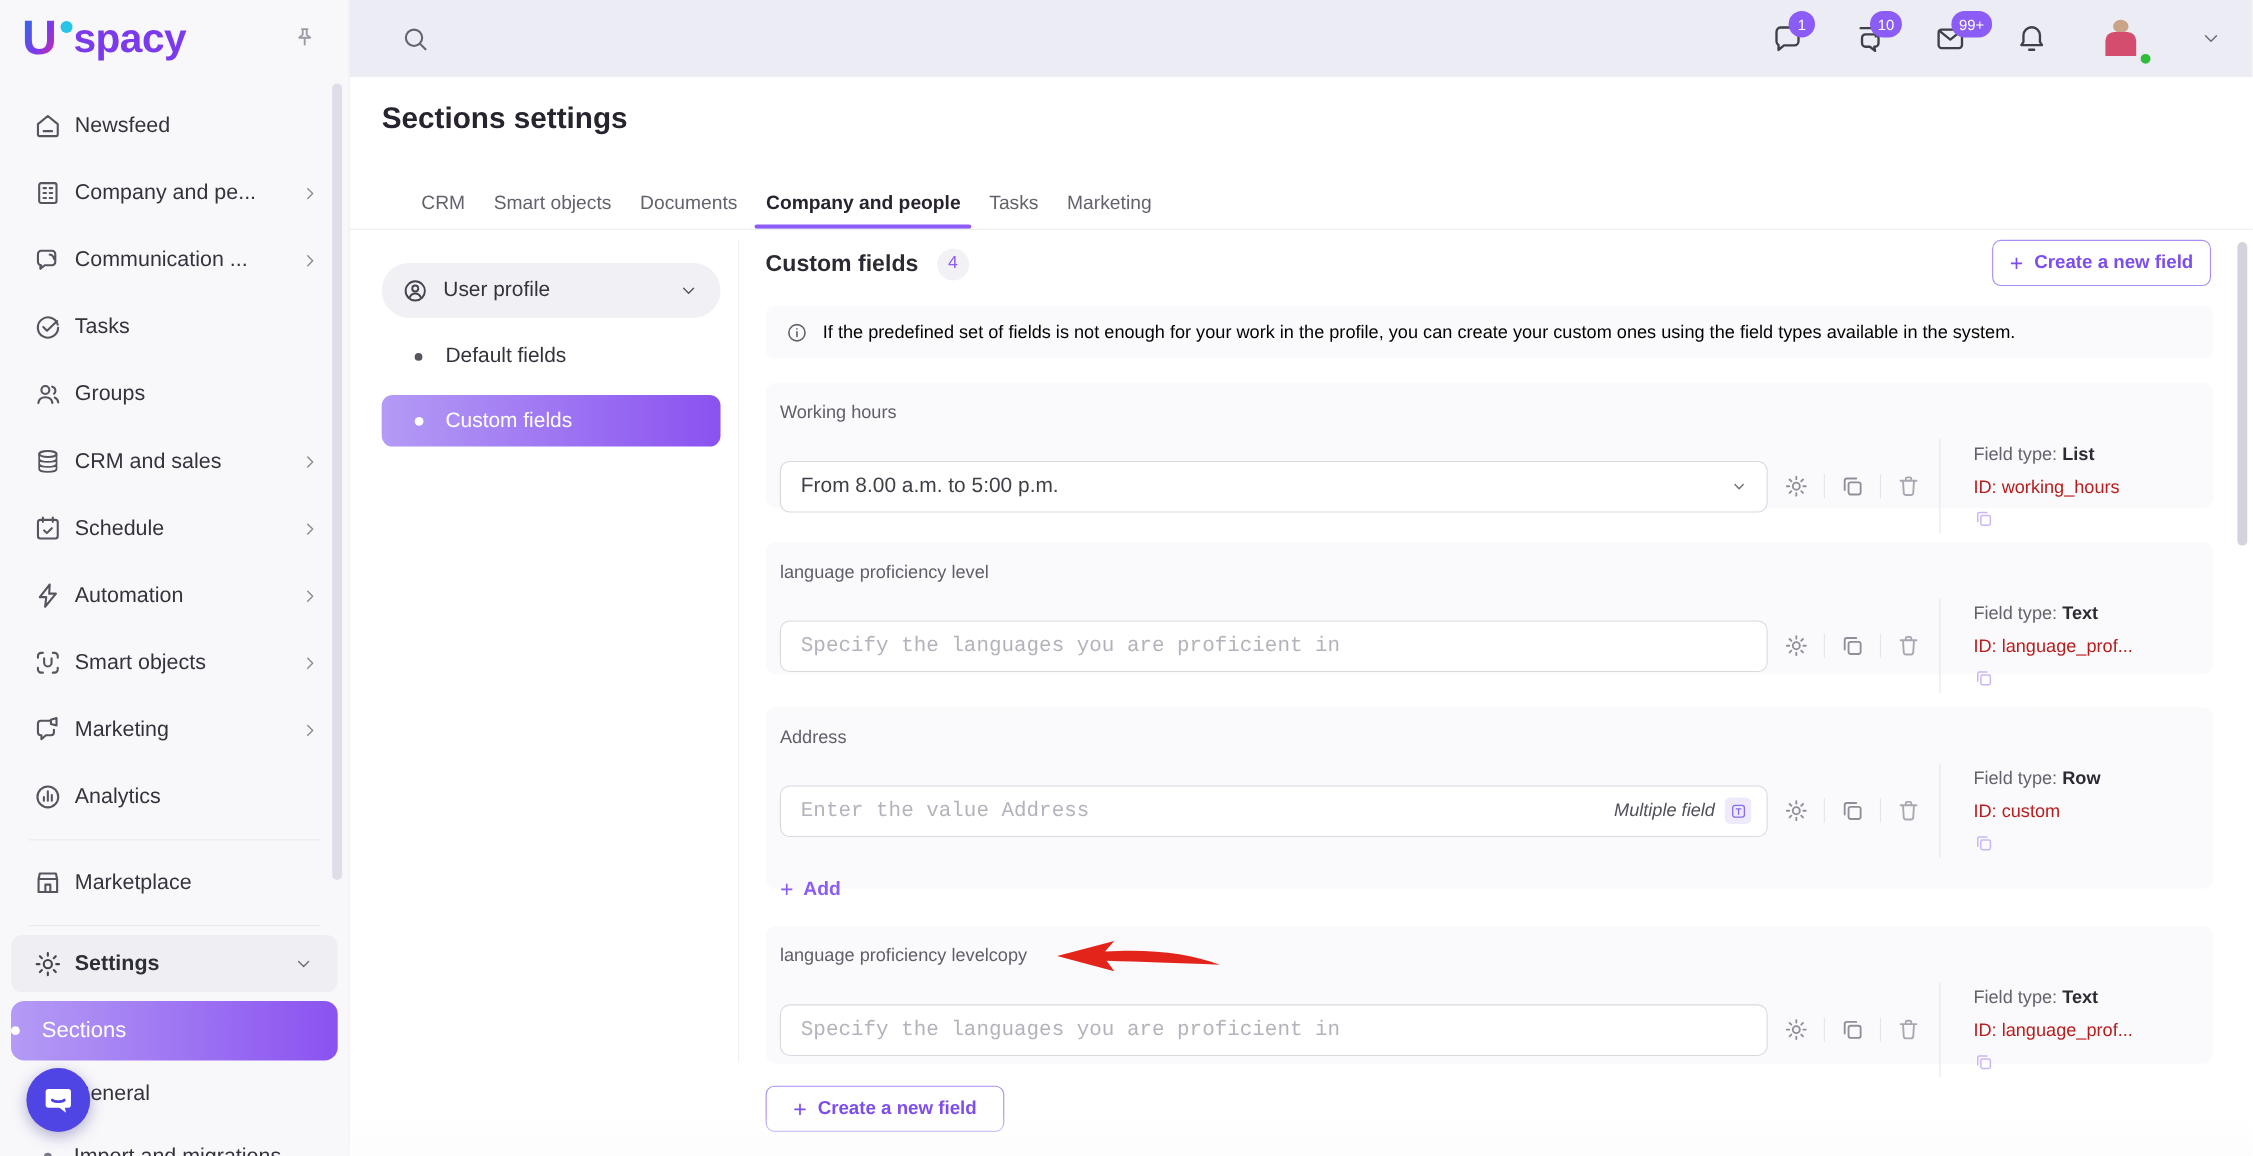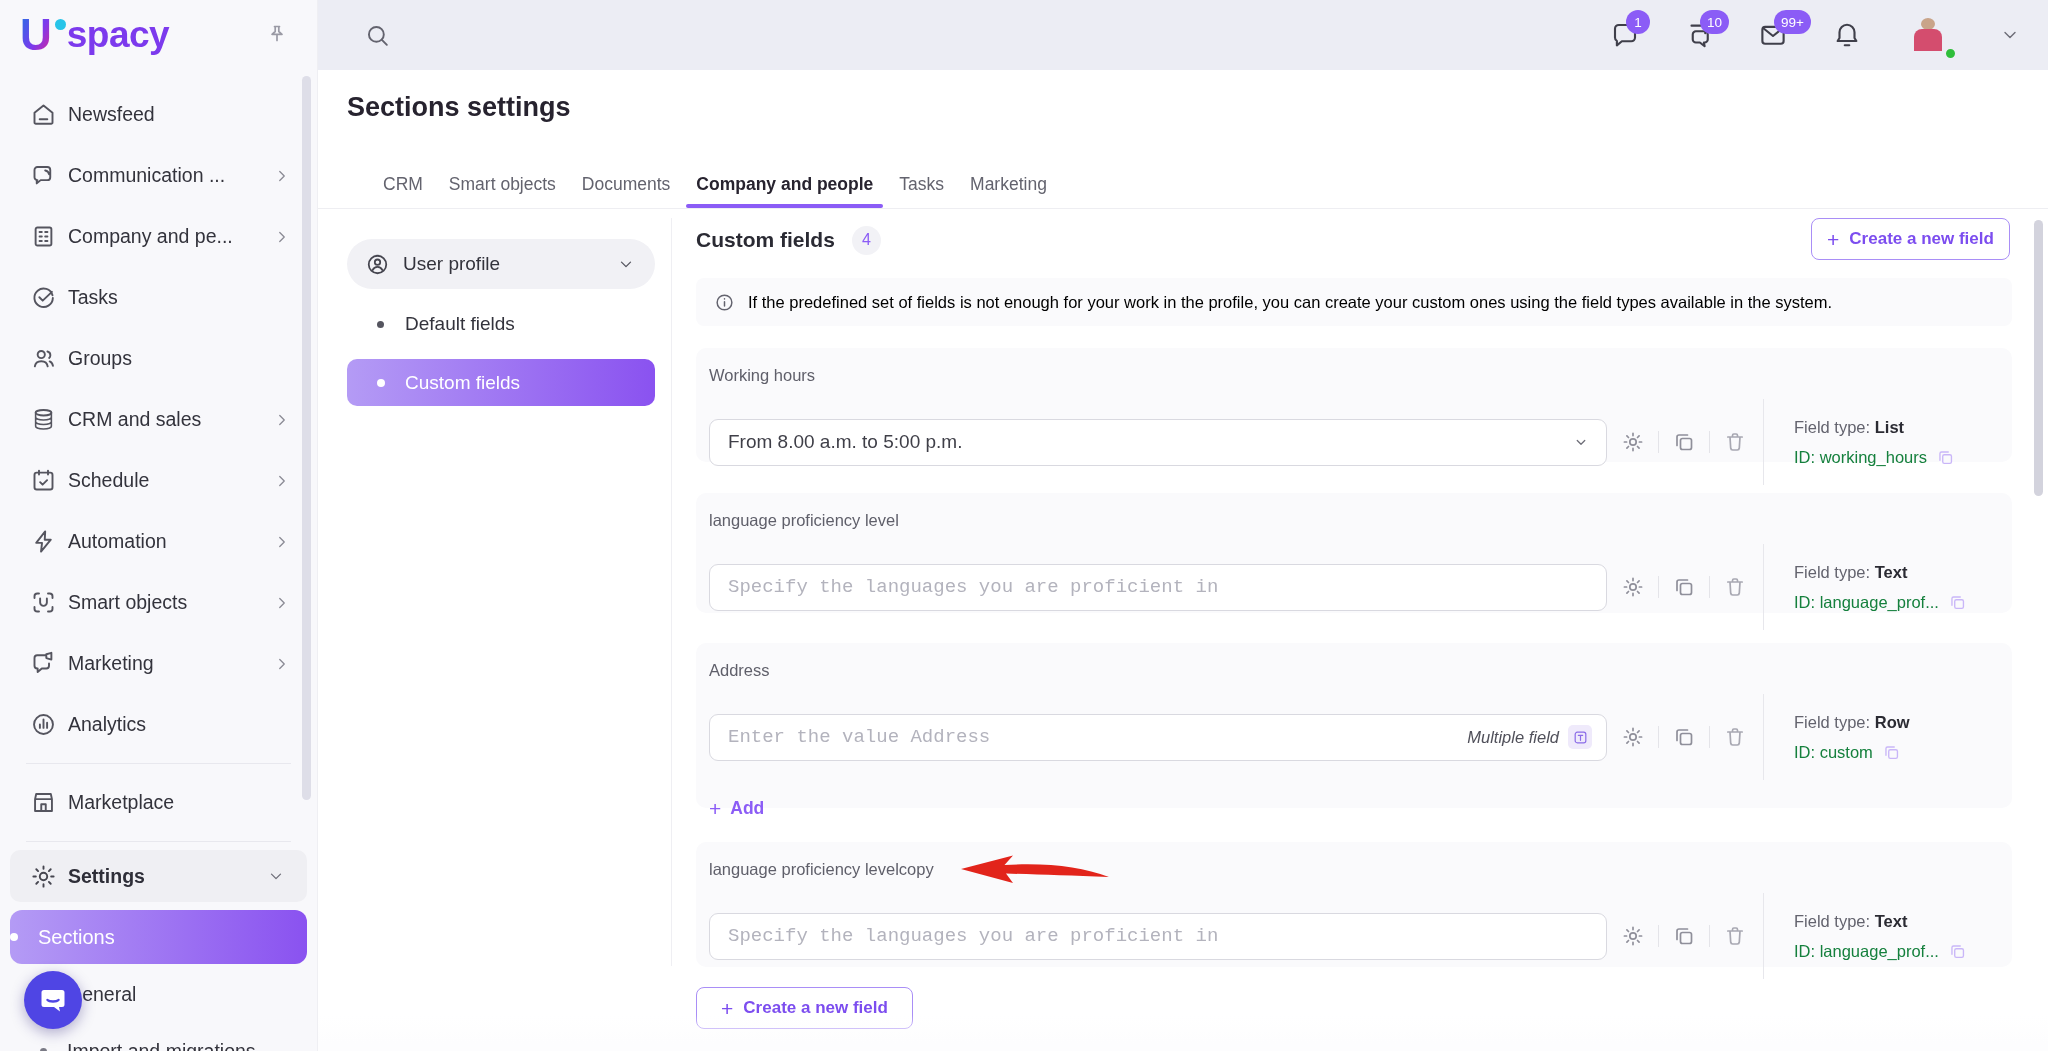--- a/index.html
+++ b/index.html
@@ -111,21 +111,21 @@
   .multi-label { font-size:16.5px; font-style:italic; color:#50505A; }
   .multi-icon { width:24px; height:24px; color:#8B6CE8; background:#EFEAFB; border-radius:5px; display:flex; align-items:center; justify-content:center; }
   .multi-icon svg { width:17px; height:17px; }
   .actions { display:flex; align-items:center; margin-left:14px; gap:13px; }
   .act { width:24px; height:24px; color:#8F8F9A; cursor:pointer; }
   .act.trash { color:#A8A8B2; }
   .act-sep { width:1px; height:22px; background:#E4E4E9; }
   .meta { border-left:1px solid #E7E7EC; margin-left:16px; padding-left:30px; min-height:86px; width:226px; display:flex; flex-direction:column; justify-content:center; gap:11px; }
   .meta-type { font-size:16.5px; color:#63636E; }
   .meta-type b { color:#2B2B33; font-weight:700; }
-  .meta-id { display:flex; gap:9px; font-size:16.5px; color:#15803d; }
+  .meta-id { display:flex; gap:9px; font-size:16.5px; color:#b91c1c;flex-direction:column; }
   .meta-id .act { width:19px; height:19px; color:#C9B6F8; }
   .add-link { margin-top:18px; display:inline-flex; align-items:center; gap:9px; color:#8B5CF6; cursor:pointer; }
   .add-plus { font-size:21px; line-height:1; }
   .add-label { font-size:17.5px; font-weight:600; }
   .card1 { top:278px; height:114px; }
   .card2 { top:423px; height:120px; }
   .card3 { top:573px; height:165px; }
   .card4 { top:772px; height:125px; }
   .card4 .label-row { position:relative; }
   .red-arrow { position:absolute; left:250px; top:-6px; width:152px; height:32px; }
@@ -157,38 +157,38 @@
       <span class="nicon">
           <svg viewBox="0 0 24 24">
             <path d="M4 10.5 L12 4 l8 6.5 V19 a1.2 1.2 0 0 1 -1.2 1.2 H5.2 A1.2 1.2 0 0 1 4 19 Z M8.6 16.2 h6.8"></path>
           </svg>
         </span>
       <span class="nlabel">Newsfeed</span>
     </div>
     <div class="nav-item">
       <span class="nicon">
           <svg viewBox="0 0 24 24">
-            <path d="M4 7 a2.6 2.6 0 0 1 2.6 -2.6 h8.8 A2.6 2.6 0 0 1 18 7 v6.5 a2.6 2.6 0 0 1 -2.6 2.6 H9.5 L6 19 v-2.9 H6.6 A2.6 2.6 0 0 1 4 13.5 Z M13.5 7.5 c2 .3 3.2 1.6 3.5 3.5"></path>
-          </svg>
-        </span>
-      <span class="nlabel">Communication ...</span>
-      <span class="chev">
-          <svg viewBox="0 0 24 24">
-            <path d="M9 6 l6 6 -6 6"></path>
-          </svg>
-        </span>
-    </div>
-    <div class="nav-item">
-      <span class="nicon">
-          <svg viewBox="0 0 24 24">
             <rect x="5" y="4" width="14" height="16" rx="1.6"></rect>
             <path d="M8.5 8 h2 M13.5 8 h2 M8.5 12 h2 M13.5 12 h2 M8.5 16 h2 M13.5 16 h2"></path>
           </svg>
         </span>
       <span class="nlabel">Company and pe...</span>
+      <span class="chev">
+          <svg viewBox="0 0 24 24">
+            <path d="M9 6 l6 6 -6 6"></path>
+          </svg>
+        </span>
+    </div>
+    <div class="nav-item">
+      <span class="nicon">
+          <svg viewBox="0 0 24 24">
+            <path d="M4 7 a2.6 2.6 0 0 1 2.6 -2.6 h8.8 A2.6 2.6 0 0 1 18 7 v6.5 a2.6 2.6 0 0 1 -2.6 2.6 H9.5 L6 19 v-2.9 H6.6 A2.6 2.6 0 0 1 4 13.5 Z M13.5 7.5 c2 .3 3.2 1.6 3.5 3.5"></path>
+          </svg>
+        </span>
+      <span class="nlabel">Communication ...</span>
       <span class="chev">
           <svg viewBox="0 0 24 24">
             <path d="M9 6 l6 6 -6 6"></path>
           </svg>
         </span>
     </div>
     <div class="nav-item">
       <span class="nicon">
           <svg viewBox="0 0 24 24">
             <path d="M20 10 a8.2 8.2 0 1 0 .3 2.4 M8.3 11.8 l3 3 L19.5 7"></path>

